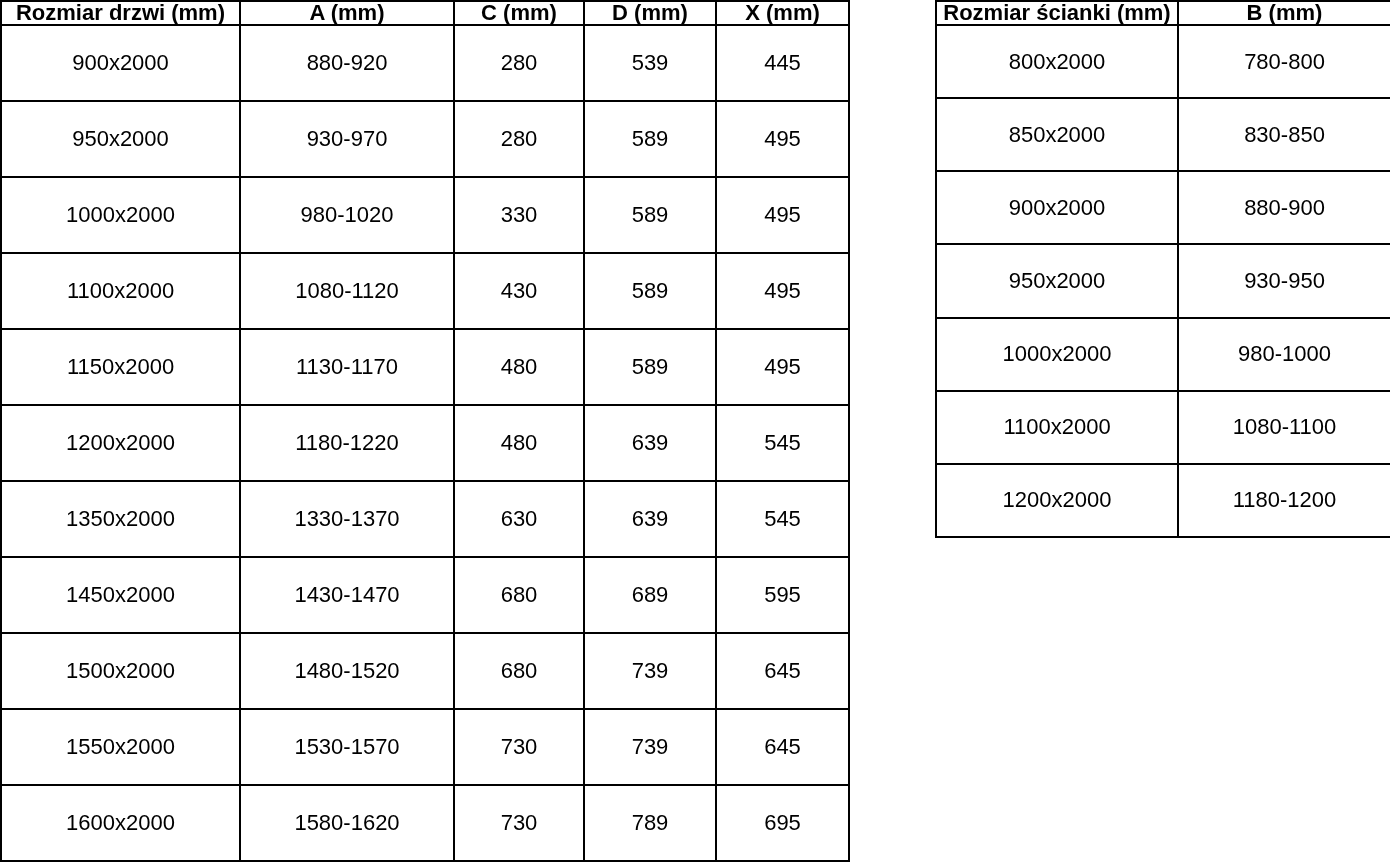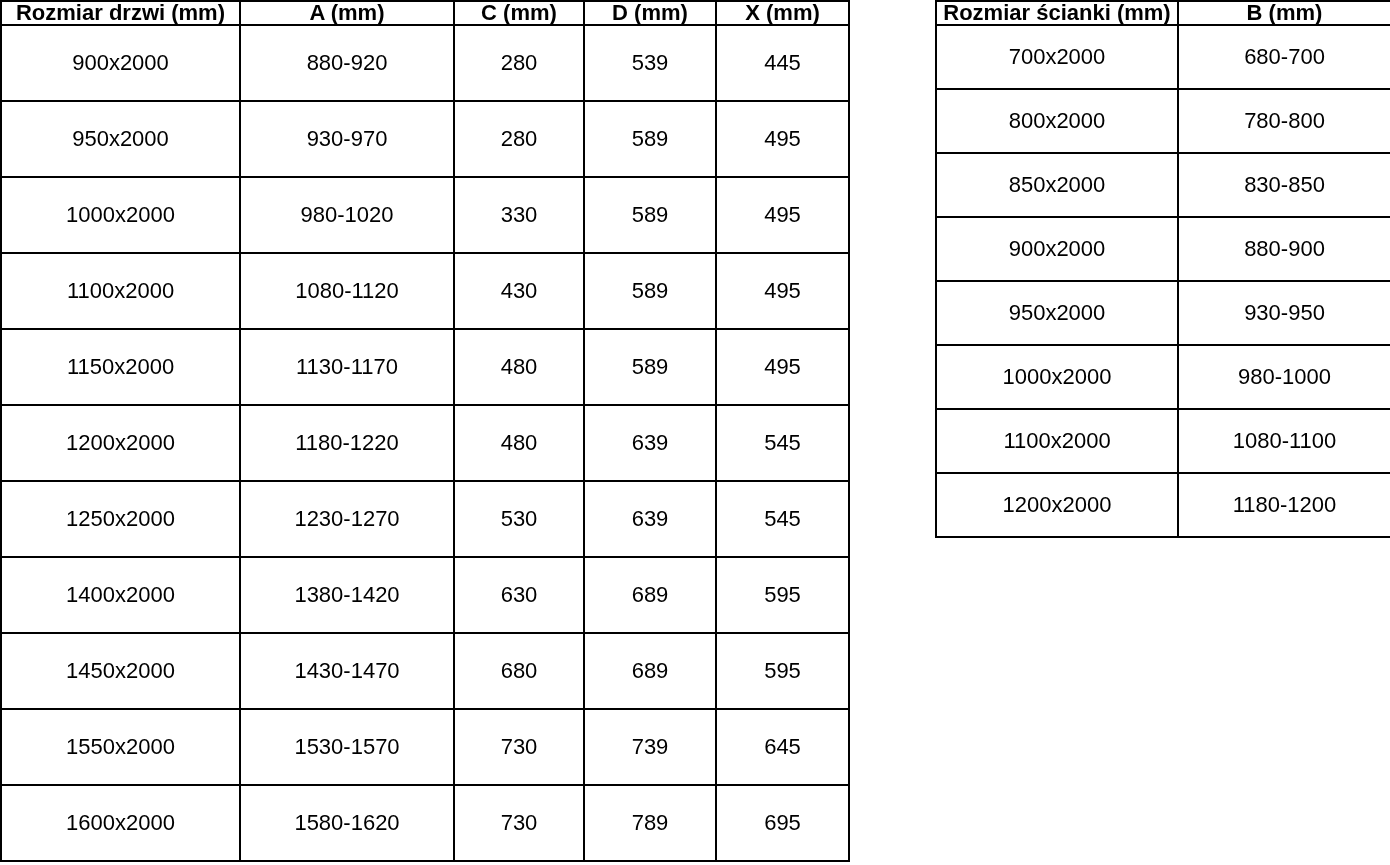--- a/index.html
+++ b/index.html
@@ -109,39 +109,39 @@
           <td>495</td>
         </tr>
         <tr>
           <td>1200x2000</td>
           <td>1180-1220</td>
           <td>480</td>
           <td>639</td>
           <td>545</td>
         </tr>
         <tr>
-          <td>1250x2000</td>
-          <td>1230-1270</td>
-          <td>530</td>
+          <td>1350x2000</td>
+          <td>1330-1370</td>
+          <td>630</td>
           <td>639</td>
           <td>545</td>
-        </tr>
-        <tr>
-          <td>1400x2000</td>
-          <td>1380-1420</td>
-          <td>630</td>
-          <td>689</td>
-          <td>595</td>
         </tr>
         <tr>
           <td>1450x2000</td>
           <td>1430-1470</td>
           <td>680</td>
           <td>689</td>
           <td>595</td>
+        </tr>
+        <tr>
+          <td>1500x2000</td>
+          <td>1480-1520</td>
+          <td>680</td>
+          <td>739</td>
+          <td>645</td>
         </tr>
         <tr>
           <td>1550x2000</td>
           <td>1530-1570</td>
           <td>730</td>
           <td>739</td>
           <td>645</td>
         </tr>
         <tr>
           <td>1600x2000</td>
@@ -159,24 +159,20 @@
       <col style="width:213px">
     </colgroup>
     <thead>
       <tr>
           <th>Rozmiar ścianki (mm)</th>
           <th>B (mm)</th>
         </tr>
     </thead>
     <tbody>
         <tr>
-          <td>700x2000</td>
-          <td>680-700</td>
-        </tr>
-        <tr>
           <td>800x2000</td>
           <td>780-800</td>
         </tr>
         <tr>
           <td>850x2000</td>
           <td>830-850</td>
         </tr>
         <tr>
           <td>900x2000</td>
           <td>880-900</td>

